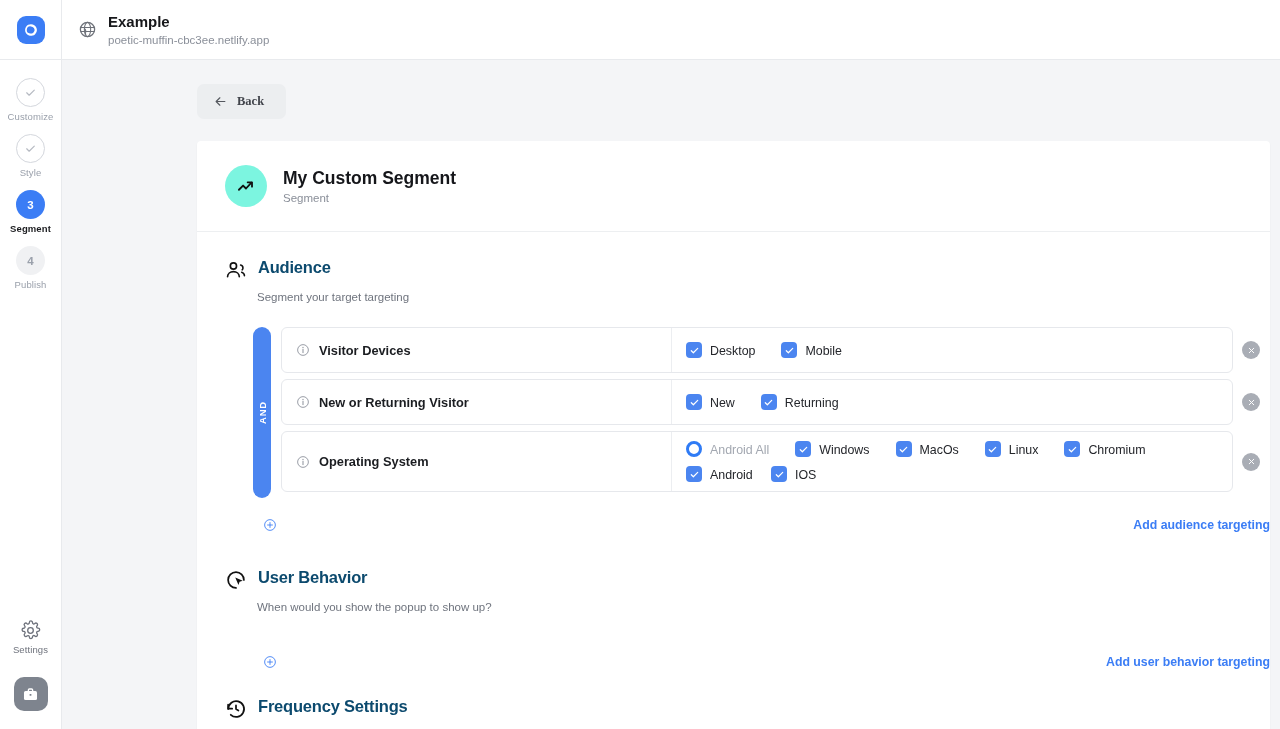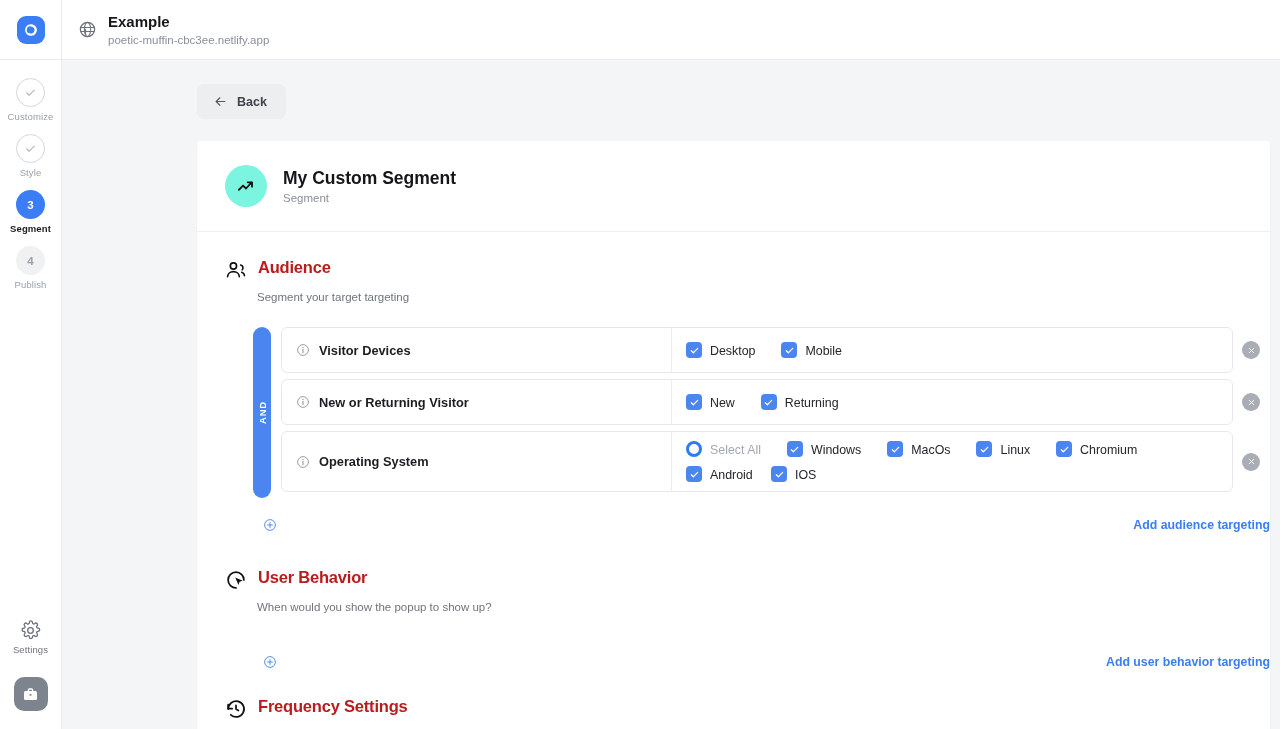--- a/index.html
+++ b/index.html
@@ -71,42 +71,42 @@
 
   
   .scroll { flex: 1; overflow: hidden; padding: 24px 0 0 0; }
 
   .back-btn {
     margin-left: 135px; width: 89px; height: 35px; border-radius: 7px;
     background: #eceef0; border: none; cursor: pointer;
     display: flex; align-items: center; gap: 9px;
     padding-left: 16px;
     font-size: 12.5px; color: #41444b; font-weight: 600;
-    font-family: Liberation Sans, sans-serif;
+    font-family: Liberation Serif, serif;
   }
 
   .card {
     margin: 22px 0 0 135px; width: 1073px; background: #fff;
     border-radius: 4px; box-shadow: 0 1px 2px rgba(16,24,40,.05);
   }
   .card-head {
     display: flex; align-items: center; gap: 16px;
     padding: 24px 0 24px 28px; border-bottom: 1px solid #edeff1;
   }
   .seg-avatar {
     width: 42px; height: 42px; border-radius: 50%; background: #7cf5e0;
     display: flex; align-items: center; justify-content: center; flex: 0 0 42px;
   }
   .seg-name { font-size: 17.5px; font-weight: 700; color: #15161a; }
   .seg-sub { font-size: 11.5px; color: #8a8f99; margin-top: 3px; }
 
   .section { padding: 26px 0 0 28px; }
   .section-head { display: flex; align-items: flex-start; gap: 11px; }
   .section-icon { margin-top: 1px; flex: 0 0 auto; }
-  .section-title { font-size: 16.5px; font-weight: 700; color: #b91c1c; letter-spacing: -.2px; }
+  .section-title { font-size: 16.5px; font-weight: 700; color: #0c4a6e; letter-spacing: -.2px; }
   .section-sub { font-size: 11.5px; color: #6f747e; margin-top: 6px; margin-left: 32px; }
 
   
   .rules { display: flex; margin: 24px 0 0 28px; }
   .and-bar {
     width: 18px; border-radius: 9px; background: #4b85f0;
     display: flex; align-items: center; justify-content: center;
     flex: 0 0 18px; margin-right: 10px;
   }
   .and-text {
@@ -361,21 +361,21 @@
                     <svg width="14" height="14" viewBox="0 0 24 24" fill="none">
                       <circle cx="12" cy="12" r="9.2" stroke="#8a8f99" stroke-width="1.5"></circle>
                       <path d="M12 10.6v6" stroke="#8a8f99" stroke-width="1.7" stroke-linecap="round"></path>
                       <circle cx="12" cy="7.5" r="1.05" fill="#8a8f99"></circle>
                     </svg>
                     <span>Operating System</span>
                   </div>
                   <div class="rule-opts">
                     <label class="opt">
                       <span class="radio-ring"></span>
-                      <span class="opt-label muted">Select All</span>
+                      <span class="opt-label muted">Android All</span>
                     </label>
                     <label class="opt">
                       <span class="cbx">
                         <svg width="11" height="11" viewBox="0 0 24 24" fill="none">
                             <path d="M5 12.5l4.5 4.5L19 7.5" stroke="#fff" stroke-width="2.6" stroke-linecap="round" stroke-linejoin="round"></path>
                           </svg>
                       </span>
                       <span class="opt-label">Windows</span>
                     </label>
                     <label class="opt">

